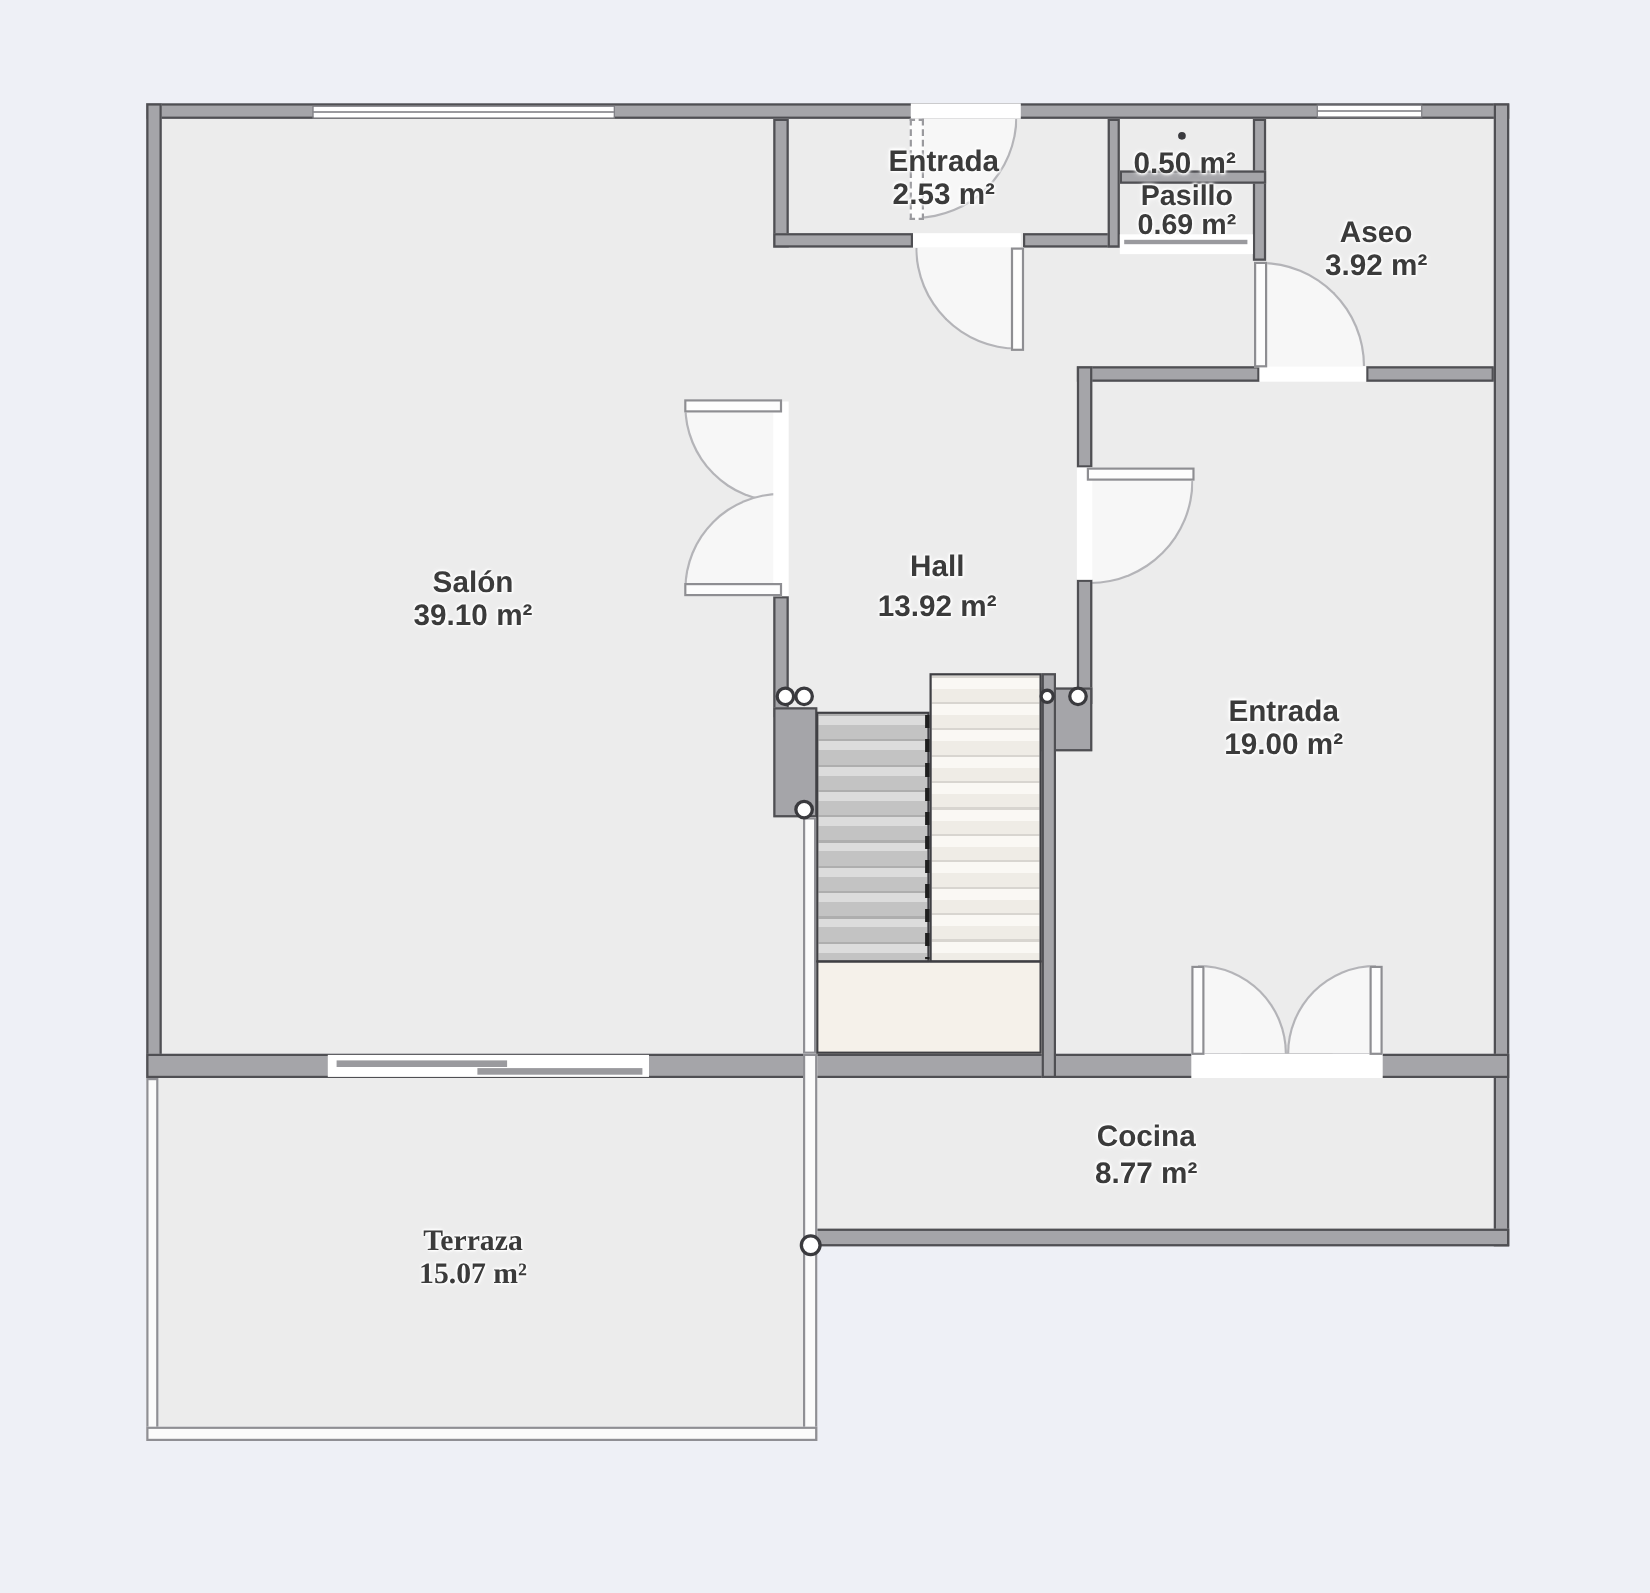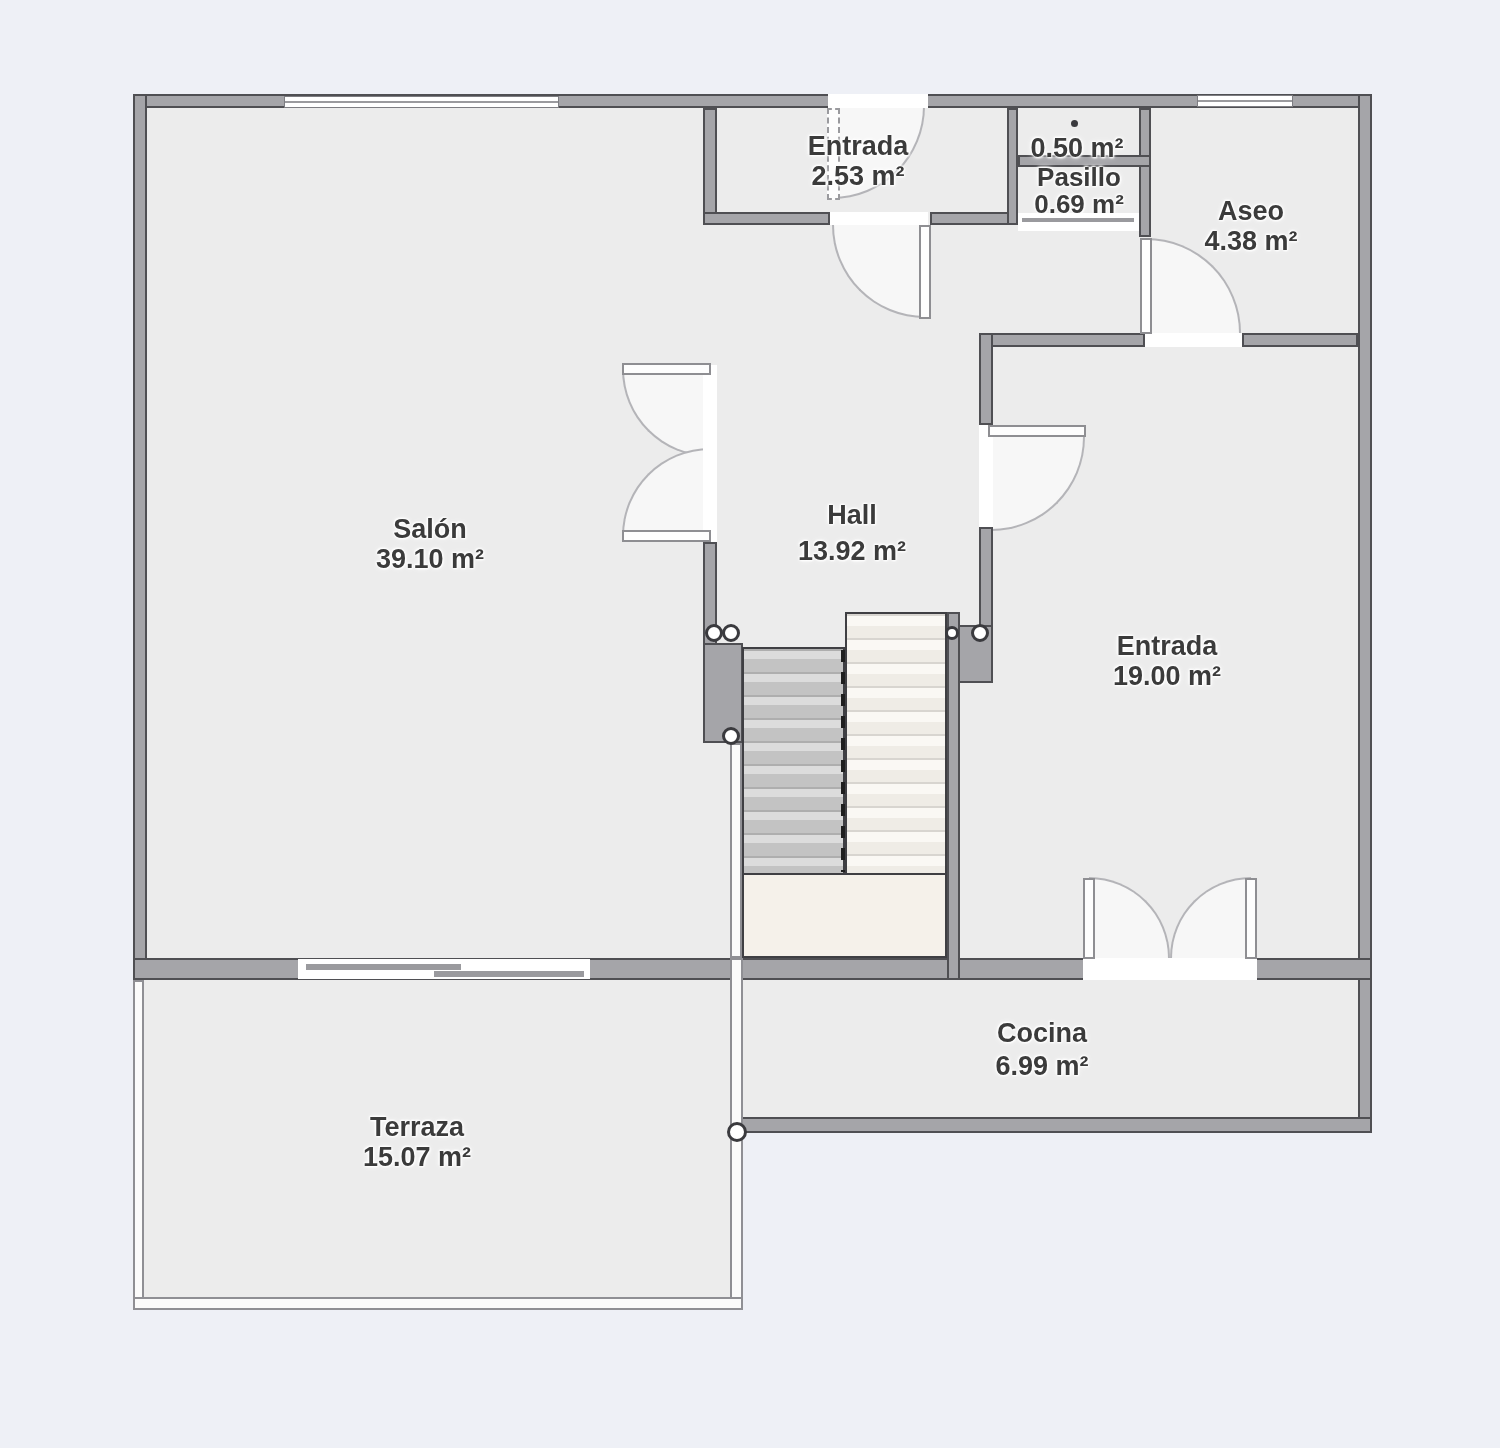--- a/index.html
+++ b/index.html
@@ -30,21 +30,21 @@
           font-weight:bold;font-size:27px;color:#3b3b3b;line-height:30px;z-index:9;
           text-shadow:0 0 3px #fff,0 0 3px #fff,0 0 6px #fff,1px 1px 2px #fff,-1px -1px 2px #fff;}
   .lbl-salon{left:430px;top:514px;}
   .lbl-hall{left:852px;top:497px;line-height:36px;}
   .lbl-cocina{left:1167px;top:631px;}
   .lbl-entrada{left:858px;top:131px;}
   .lbl-r050{left:1077px;top:133px;}
   .lbl-armario{left:1079px;top:164px;font-size:26px;line-height:27px;}
   .lbl-aseo{left:1251px;top:196px;}
   .lbl-pasillo{left:1042px;top:1017px;line-height:33px;}
-  .lbl-terraza{left:417px;top:1112px;}
+  .lbl-terraza{left:430px;top:1112px;font-family:Liberation Serif, serif;}
 </style>
 </head>
 <body>
 
 <div id="plan">
 
   <div class="floor" style="left:147px;top:108px;width:1211px;height:850px;"></div>
   <div class="floor" style="left:743px;top:980px;width:615px;height:137px;"></div>
   <div class="floor" style="left:144px;top:980px;width:586px;height:317px;"></div>
 
@@ -142,24 +142,24 @@
   </div>
   <div class="rlabel lbl-r050">
     <div>0.50 m²</div>
   </div>
   <div class="rlabel lbl-armario">
     <div>Pasillo</div>
     <div>0.69 m²</div>
   </div>
   <div class="rlabel lbl-aseo">
     <div>Aseo</div>
-    <div>4.38 m²</div>
+    <div>3.92 m²</div>
   </div>
   <div class="rlabel lbl-pasillo">
     <div>Cocina</div>
-    <div>6.99 m²</div>
+    <div>8.77 m²</div>
   </div>
   <div class="rlabel lbl-terraza">
     <div>Terraza</div>
     <div>15.07 m²</div>
   </div>
 
 </div>
 
 </body></html>

